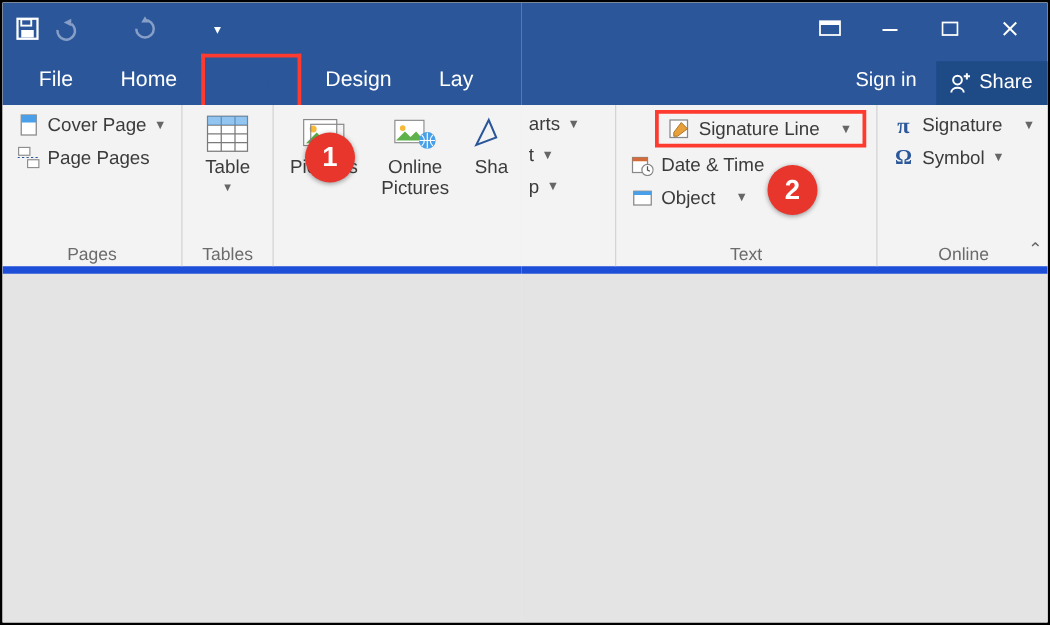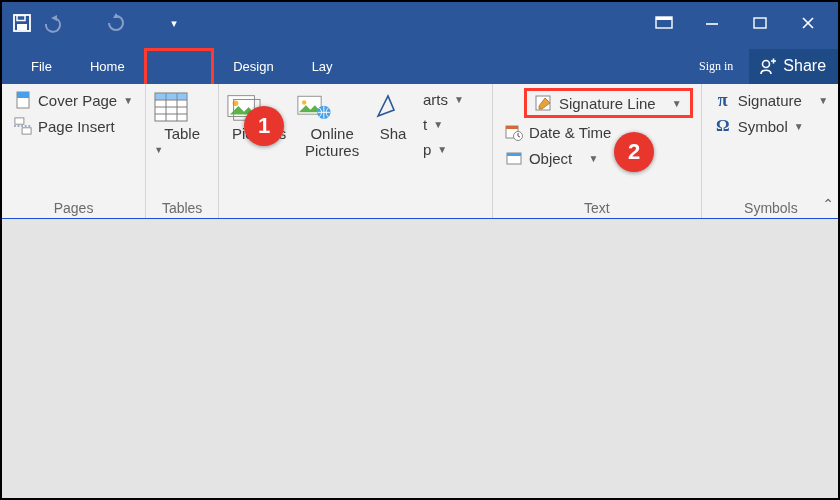--- a/index.html
+++ b/index.html
@@ -8,35 +8,35 @@
   .pane.left  { width: 415px; }
   .divider { width: 8px; background:#000;}
   .pane.right { flex:1; }
 
   .titlebar { height:42px; background:#2b579a; display:flex; align-items:center; padding:0 6px; color:#fff;}
   .qat-btn { width:28px; height:28px; display:flex; align-items:center; justify-content:center; margin-right:4px;}
   .winctl { margin-left:auto; display:flex;}
   .winctl .qat-btn{ width:44px; justify-content:center;}
 
   .tabstrip { height:40px; background:#2b579a; display:flex; align-items:flex-end; padding-left:10px; color:#fff;}
-  .tab { padding:8px 16px 10px 16px; font-size:13px; cursor:pointer; border:3px solid transparent; border-bottom:none;}
+  .tab { padding:8px 16px 10px 16px; font-size:17px; cursor:pointer; border:3px solid transparent; border-bottom:none;}
   .tab.active { background:#f3f3f3; color:#2b579a;}
   .tab.highlight { border-color:#ff3b30; background:#2b579a;}
   .tabstrip .spacer {flex:1;}
-  .signin { padding:0 16px 10px 0; font-size:12px;font-family:Liberation Serif, serif;}
+  .signin { padding:0 16px 10px 0; font-size:16px;}
   .share  { padding:8px 14px 9px 10px; font-size:16px; background:#1e4a86; display:flex; align-items:center; gap:6px;}
 
-  .ribbon { background:#f3f3f3; border-bottom:1px solid #1d4ed8; height:135px; display:flex; position:relative;}
+  .ribbon { background:#f3f3f3; border-bottom:6px solid #1d4ed8; height:135px; display:flex; position:relative;}
   .group { display:flex; flex-direction:column; border-right:1px solid #d4d4d4; padding:4px 8px 0 8px; height:100%;}
   .group-body { flex:1; display:flex; gap:6px;}
   .group-title { text-align:center; color:#6b6b6b; font-size:14px; padding:4px 0 2px 0;}
   .vlist { display:flex; flex-direction:column; gap:2px;}
   .small-btn { display:flex; align-items:center; gap:6px; padding:3px 4px; font-size:15px; color:#3b3b3b; white-space:nowrap;}
   .small-btn .chev{font-size:10px; color:#666;}
-  .big-btn { display:flex; flex-direction:column; width:64px; padding-top:2px; gap:2px; color:#3b3b3b;}
+  .big-btn { display:flex; flex-direction:column; align-items:center; width:64px; padding-top:2px; gap:2px; color:#3b3b3b;}
   .big-btn .lbl{ font-size:15px; text-align:center; line-height:1.1;}
   .icon32 {width:34px;height:34px; display:flex; align-items:center;justify-content:center;}
   .icon16 {width:18px;height:18px; display:flex; align-items:center;justify-content:center; flex-shrink:0;}
   .red-callout { position:absolute; width:40px; height:40px; border-radius:50%; background:#e8362d; color:#fff; font-size:22px; font-weight:600; display:flex; align-items:center; justify-content:center; box-shadow:0 1px 4px rgba(0,0,0,.4);}
   .red-box-sig { border:3px solid #ff3b30;}
   .collapse-arrow { position:absolute; right:6px; bottom:6px; color:#666; font-size:14px;}
 
   .doc-area { flex:1; background:#e4e4e4;}
 </style>
 </head>
@@ -91,21 +91,21 @@
             <span class="chev">▼</span>
           </div>
           <div class="small-btn">
             <span class="icon16">
                 <svg width="20" height="18" viewBox="0 0 20 18">
                   <rect x="1" y="0" width="10" height="7" fill="#fff" stroke="#888"></rect>
                   <rect x="9" y="11" width="10" height="7" fill="#fff" stroke="#888"></rect>
                   <line x1="0" y1="9" x2="20" y2="9" stroke="#2b579a" stroke-dasharray="2 2"></line>
                 </svg>
               </span>
-            <span>Page Insert</span>
+            <span>Page Pages</span>
           </div>
         </div>
       </div>
       <div class="group-title">Pages</div>
     </div>
 
     <div class="group">
       <div class="group-body">
         <div class="big-btn" style="width:56px;">
           <span class="icon32">
@@ -280,20 +280,20 @@
           <span>Signature</span>
           &nbsp;<span class="chev">▼</span>
         </div>
         <div class="small-btn">
           <span class="icon16" style="color:#2b579a;font-weight:bold;font-size:17px;font-family:Georgia,serif;">Ω</span>
           <span>Symbol</span>
           <span class="chev">▼</span>
         </div>
       </div>
         </div>
-      <div class="group-title">Symbols</div>
+      <div class="group-title">Online</div>
     </div>
 
     <div class="red-callout" style="left:197px; top:48px;">2</div>
     <div class="collapse-arrow">⌃</div>
   </div>
   <div class="doc-area"></div>
 </div>
 
 </body></html>

